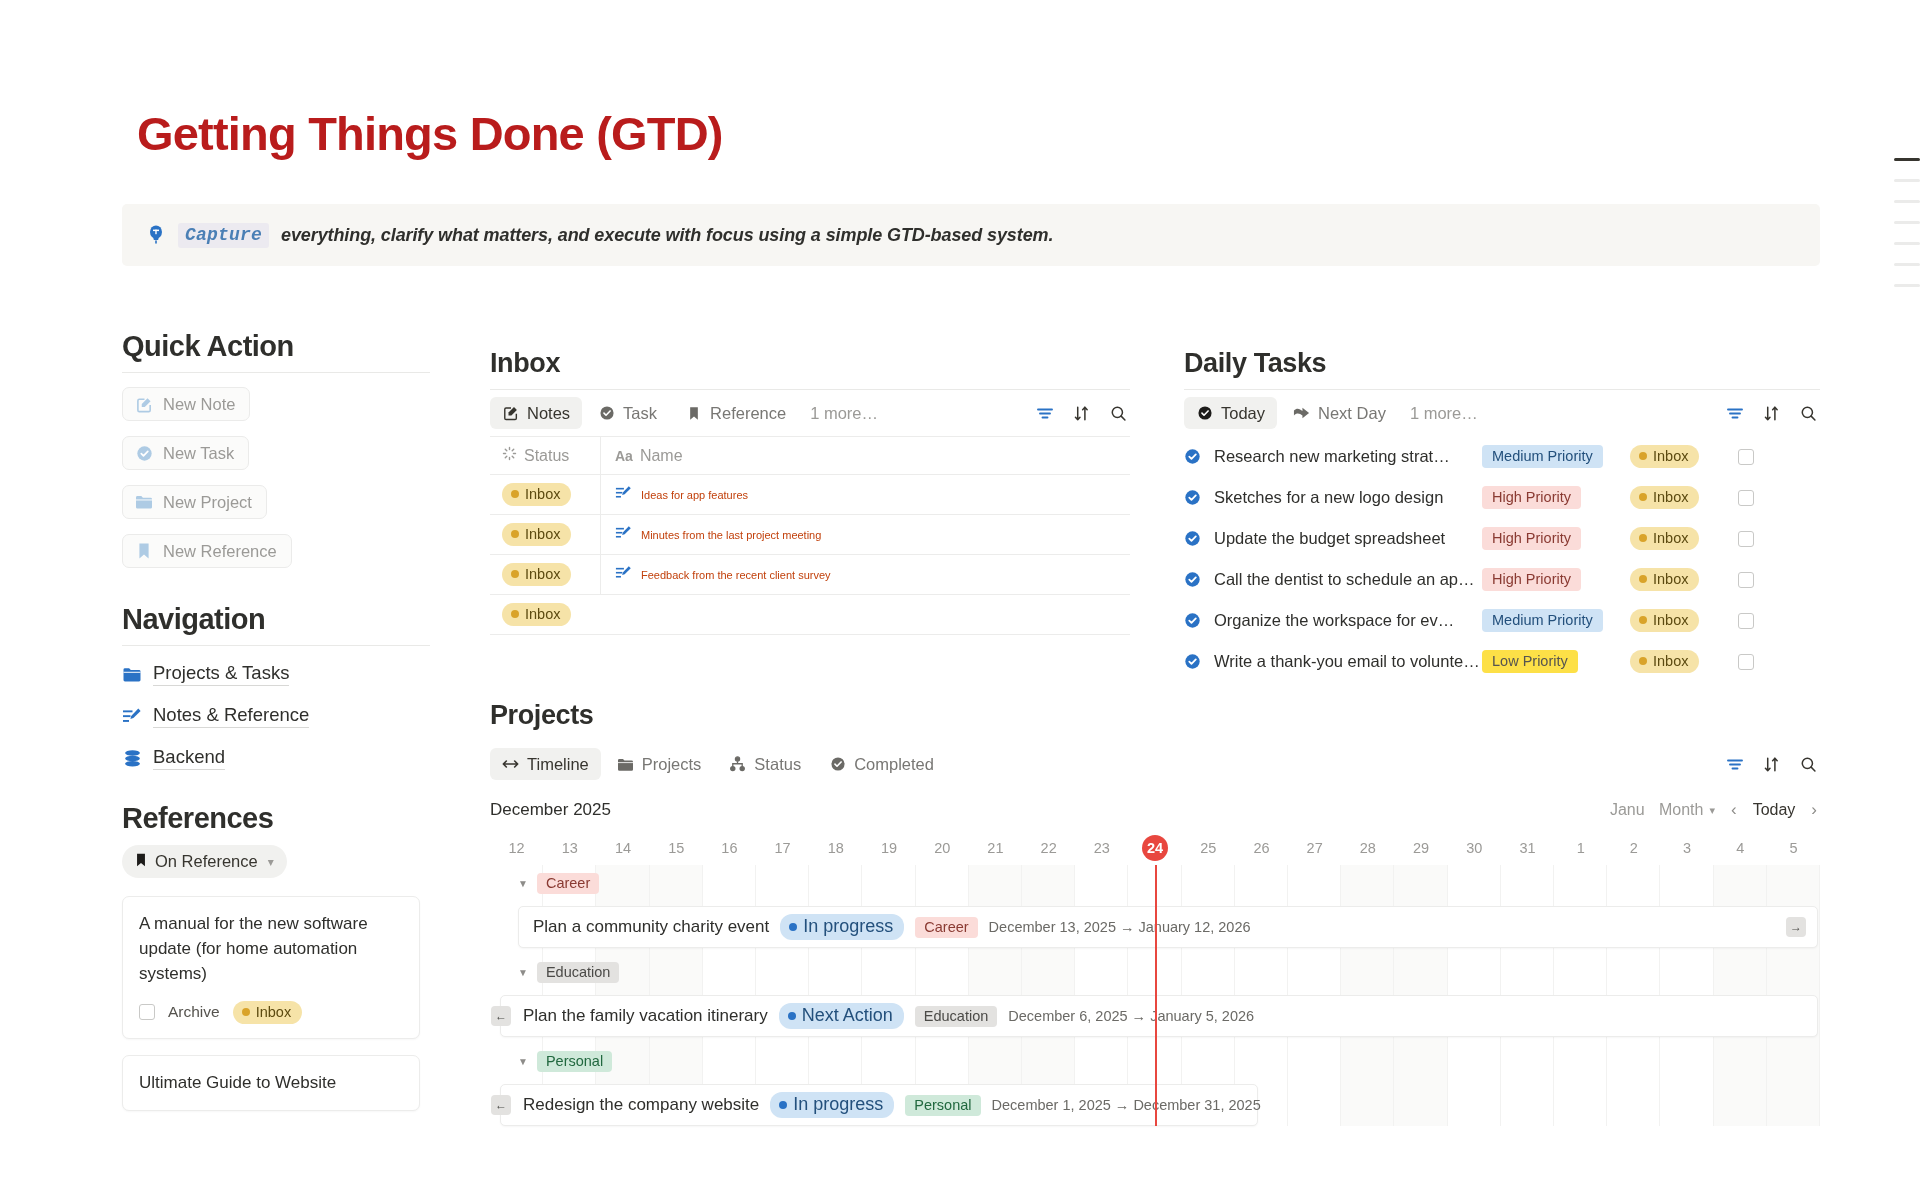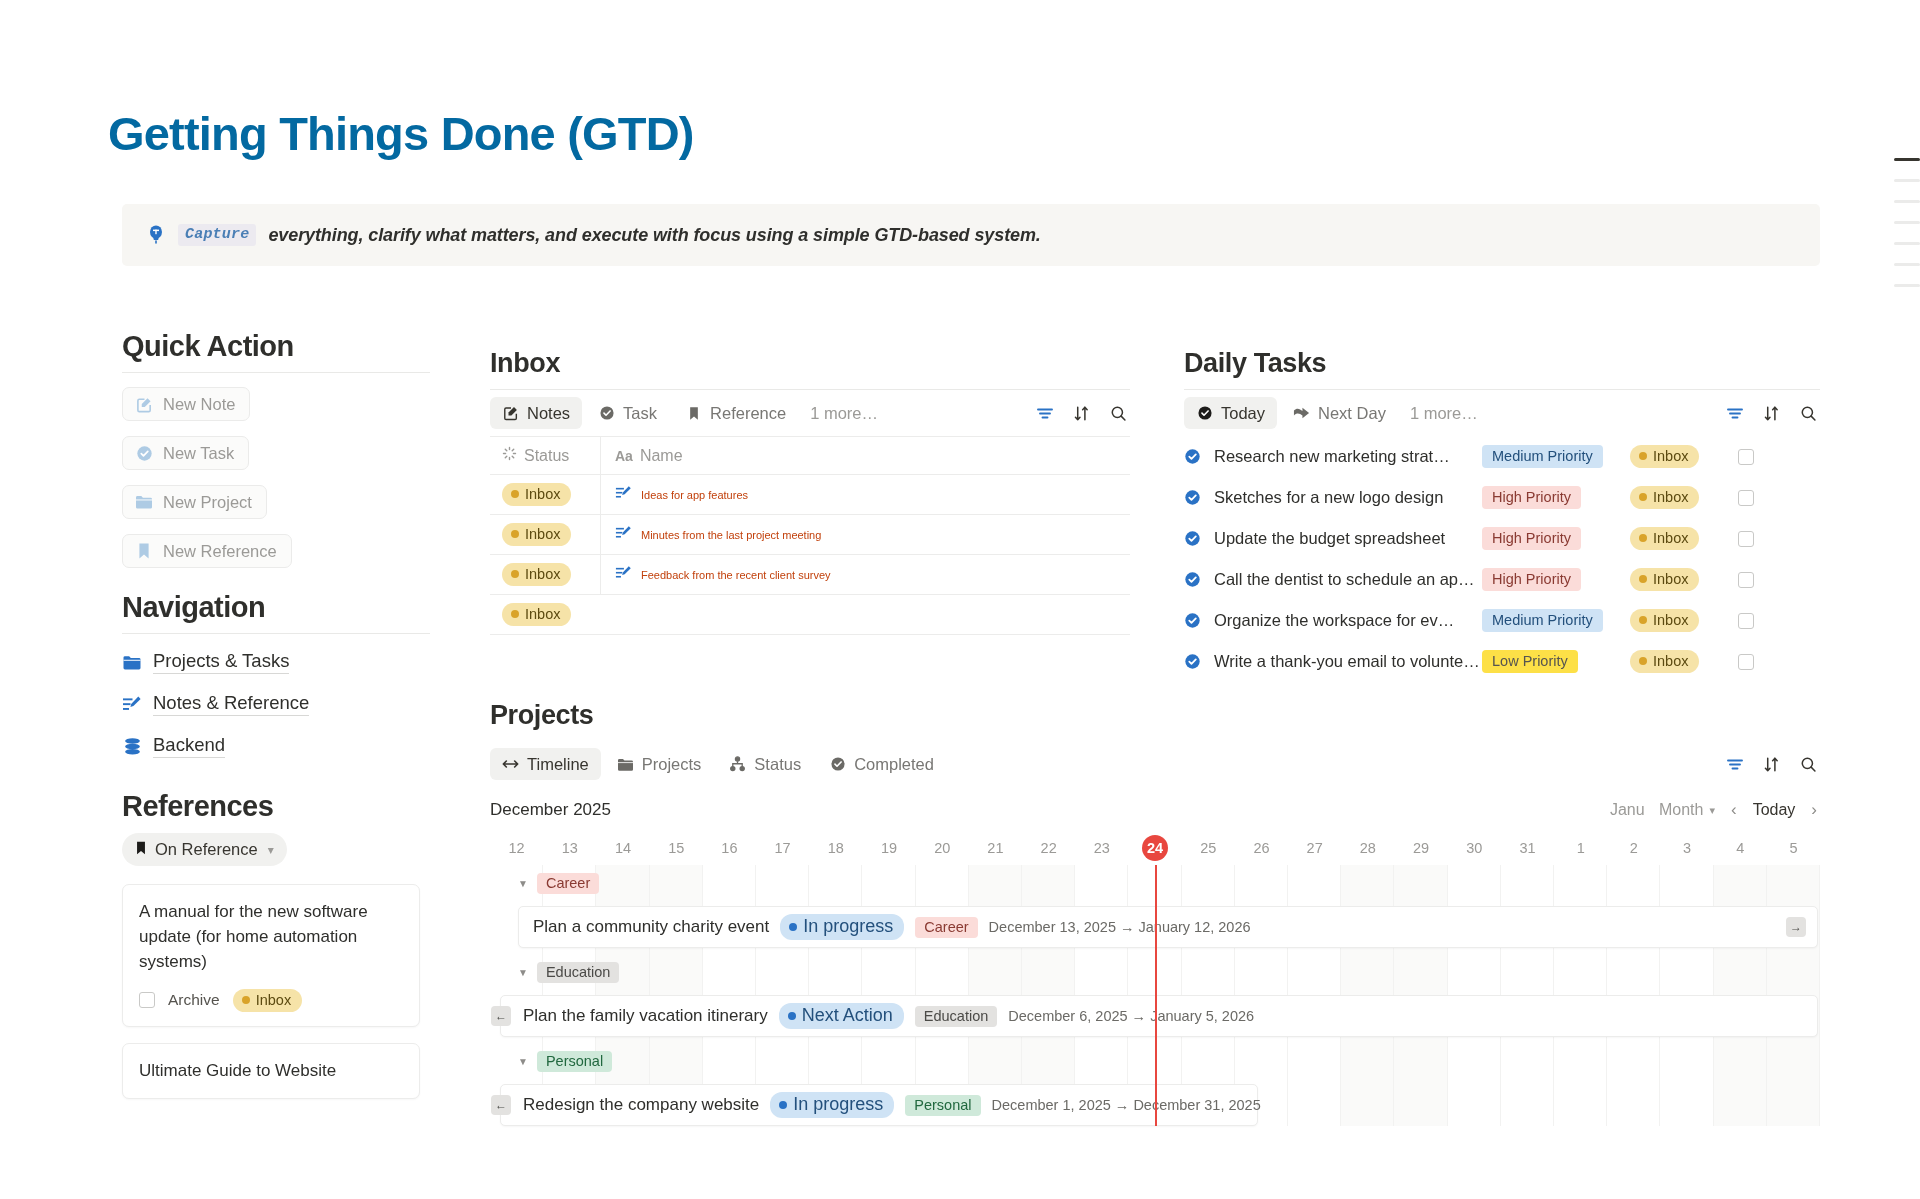--- a/index.html
+++ b/index.html
@@ -8,36 +8,36 @@
     width: 1920px; height: 1199px;
     background: #ffffff;
     font-family: "Liberation Sans", sans-serif;
     color: #37352f;
     overflow: hidden;
   }
   .page { position: relative; width: 1920px; height: 1199px; padding: 0; }
 
   
   .page-title {
-    position: absolute; left: 108px; top: 108px;
+    position: absolute; left: 137px; top: 108px;
     font-size: 47px; font-weight: 700; letter-spacing: -0.8px;
-    color: #0369a1; line-height: 1.1;
+    color: #b91c1c; line-height: 1.1;
   }
 
   
   .callout {
     position: absolute; left: 122px; top: 204px;
     width: 1698px; height: 62px;
     background: #f7f6f3; border-radius: 5px;
     display: flex; align-items: center; padding: 0 24px; gap: 12px;
   }
   .callout-icon { width: 20px; height: 22px; flex: 0 0 auto; display:flex; align-items:center; justify-content:center;}
   .callout-code {
     font-family: "Liberation Mono", monospace;
-    font-size: 15px; font-weight: 700; font-style: italic;
+    font-size: 18px; font-weight: 700; font-style: italic;
     color: #4a7fb5; background: #eceaf0; border-radius: 3px;
     padding: 2px 7px 3px 7px; letter-spacing: 0.2px;
   }
   .callout-text { font-size: 18px; font-weight: 700; font-style: italic; color: #2f2f2c; letter-spacing: -0.1px; }
 
   
   .sec-h {
     font-size: 29px; font-weight: 700; letter-spacing: -0.5px; color: #2f2f2c;
   }
 
@@ -49,21 +49,21 @@
     display: inline-flex; align-items: center; gap: 10px;
     height: 34px; padding: 0 14px 0 12px;
     border: 1px solid #ebebea; border-radius: 7px;
     background: #fbfbfa; color: #9b9a97;
     font-size: 16.5px; margin-bottom: 15px;
     white-space: nowrap;
   }
   .qa-btn .ic { display:flex; width:18px; height:18px; align-items:center; justify-content:center; }
   .qa-list { display: flex; flex-direction: column; align-items: flex-start; }
 
-  .nav-head { margin-top: 8px; padding-bottom: 9px; }
+  .nav-head { margin-top: 20px; padding-bottom: 9px; }
   .nav-rule { border-bottom: 1px solid #e9e9e7; margin-bottom: 16px; }
   .nav-item { display: flex; align-items: center; gap: 11px; margin-bottom: 18px; }
   .nav-item .ic { width: 20px; height: 20px; display:flex; align-items:center; justify-content:center; }
   .nav-item .lbl {
     font-size: 18.5px; color: #2f2f2c;
     border-bottom: 1px solid #d8d8d6; padding-bottom: 1px;
   }
 
   .ref-head { margin-top: 32px; padding-bottom: 10px; }
   .ref-pill {

